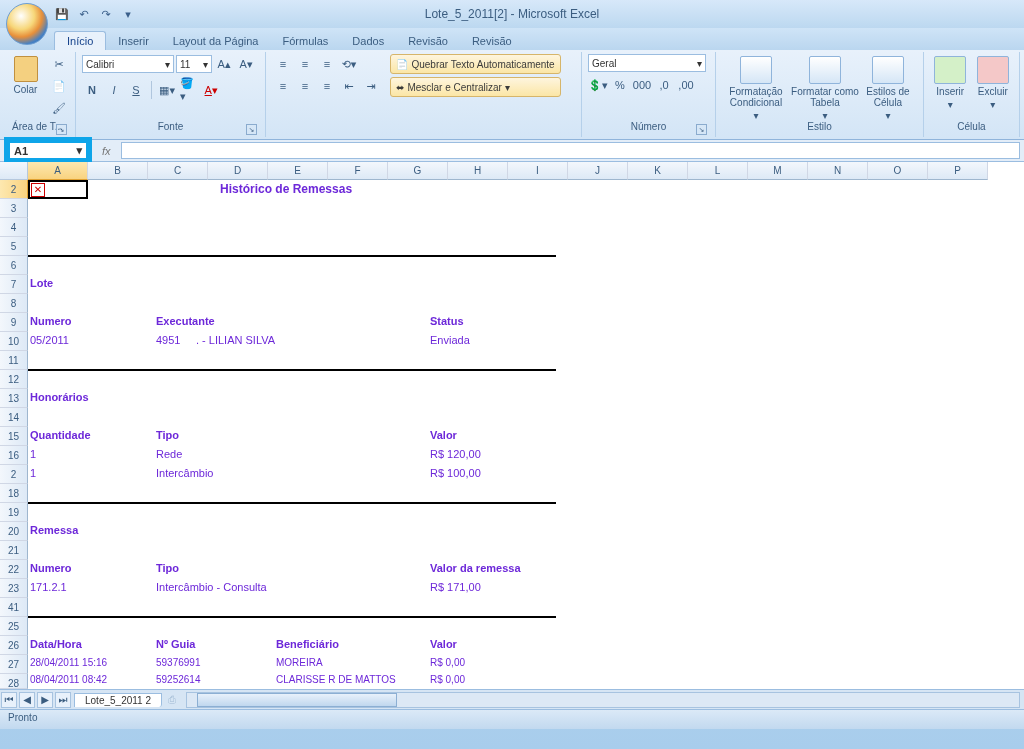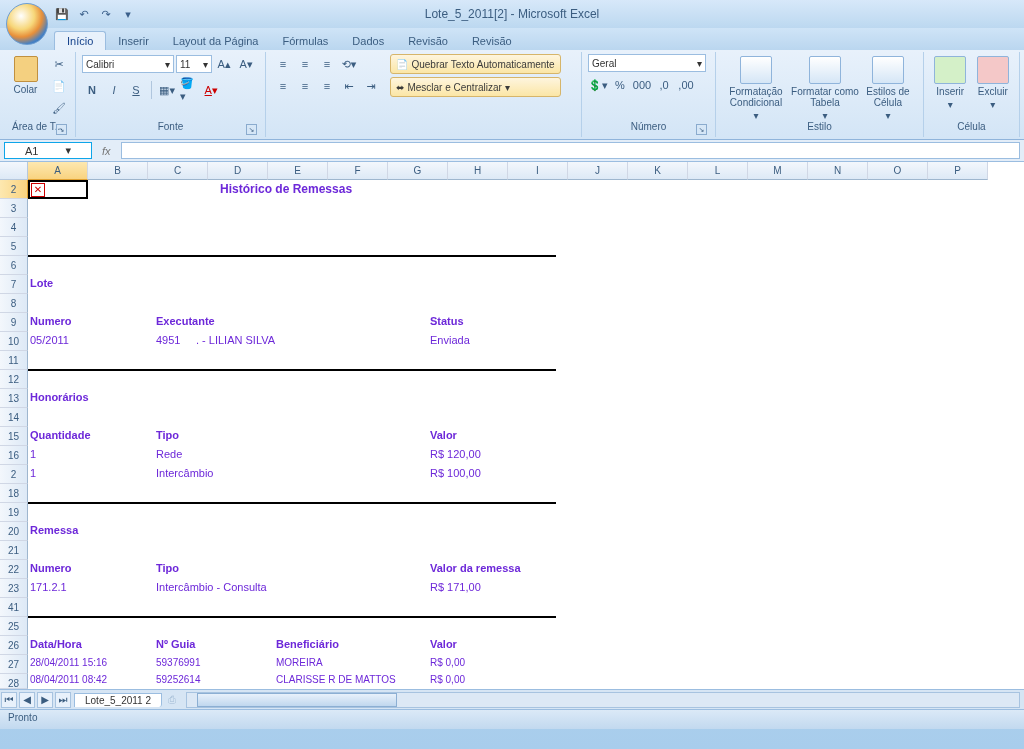--- a/index.html
+++ b/index.html
@@ -22,21 +22,21 @@
 .font-row { display:flex; gap:2px; align-items:center; margin-bottom:3px;}
 .font-combo { border:1px solid #9bbde0; background:#fff; font-size:10px; padding:3px 3px; height:18px; display:flex; align-items:center; justify-content:space-between;}
 .btn-sm { width:20px; height:20px; border:1px solid transparent; display:flex; align-items:center; justify-content:center; font-size:11px; color:#3b5d80; border-radius:2px;}
 .col { display:flex; flex-direction:column;}
 .row { display:flex;}
 .align-btn { width:22px; height:20px; display:flex; align-items:center; justify-content:center; color:#3b5d80;}
 .wrap-btn { background:linear-gradient(#fef5de,#fbe6a6); border:1px solid #d6b56a; border-radius:3px; padding:1px 5px; font-size:10px; color:#3b3b3b; display:flex; align-items:center; gap:3px; height:20px;}
 .num-combo { border:1px solid #9bbde0; background:#fff; font-size:10px; padding:1px 3px; width:118px; height:18px; display:flex; align-items:center; justify-content:space-between;}
 .style-icon { width:32px; height:28px; background:linear-gradient(#fff,#d5e6f6); border:1px solid #8fb4db; border-radius:2px; margin:0 auto;}
 .formula-bar { height:22px; background:#e3edf8; border-bottom:1px solid #9bbde0; display:flex; align-items:center; gap:4px; padding:0 4px;}
-.name-box { width:88px; border:1px solid #0ea5e9; background:#fff; padding:1px 20px; font-size:11px; display:flex; justify-content:space-between; align-items:center;}
+.name-box { width:88px; border:6px solid #0ea5e9; background:#fff; padding:1px 4px; font-size:11px; display:flex; justify-content:space-between; align-items:center;font-weight:bold;}
 .fx-lbl { font-style:italic; color:#777; padding:0 6px;}
 .fx-input { flex:1; border:1px solid #9bbde0; background:#fff; height:17px;}
 .sheet-area { position:relative; background:#fff;}
 .col-headers { display:flex; height:18px;}
 .corner { width:28px; background:linear-gradient(#f3f7fc,#dde9f6); border-right:1px solid #b6c8dd; border-bottom:1px solid #b6c8dd;}
 .col-h { flex:0 0 60px; background:linear-gradient(#f3f7fc,#dde9f6); border-right:1px solid #d0d7e5; border-bottom:1px solid #9eb6ce; text-align:center; font-size:10px; color:#3b5d80; line-height:18px;}
 .col-h.sel { background:linear-gradient(#fde8b0,#f9d380); border-bottom:1px solid #e0a030;}
 .grid-body { display:flex; height:509px;}
 .row-headers { width:28px;}
 .row-h { height:19px; background:linear-gradient(90deg,#f3f7fc,#dde9f6); border-right:1px solid #9eb6ce; border-bottom:1px solid #d0d7e5; text-align:center; font-size:10px; color:#3b5d80; line-height:19px;}

